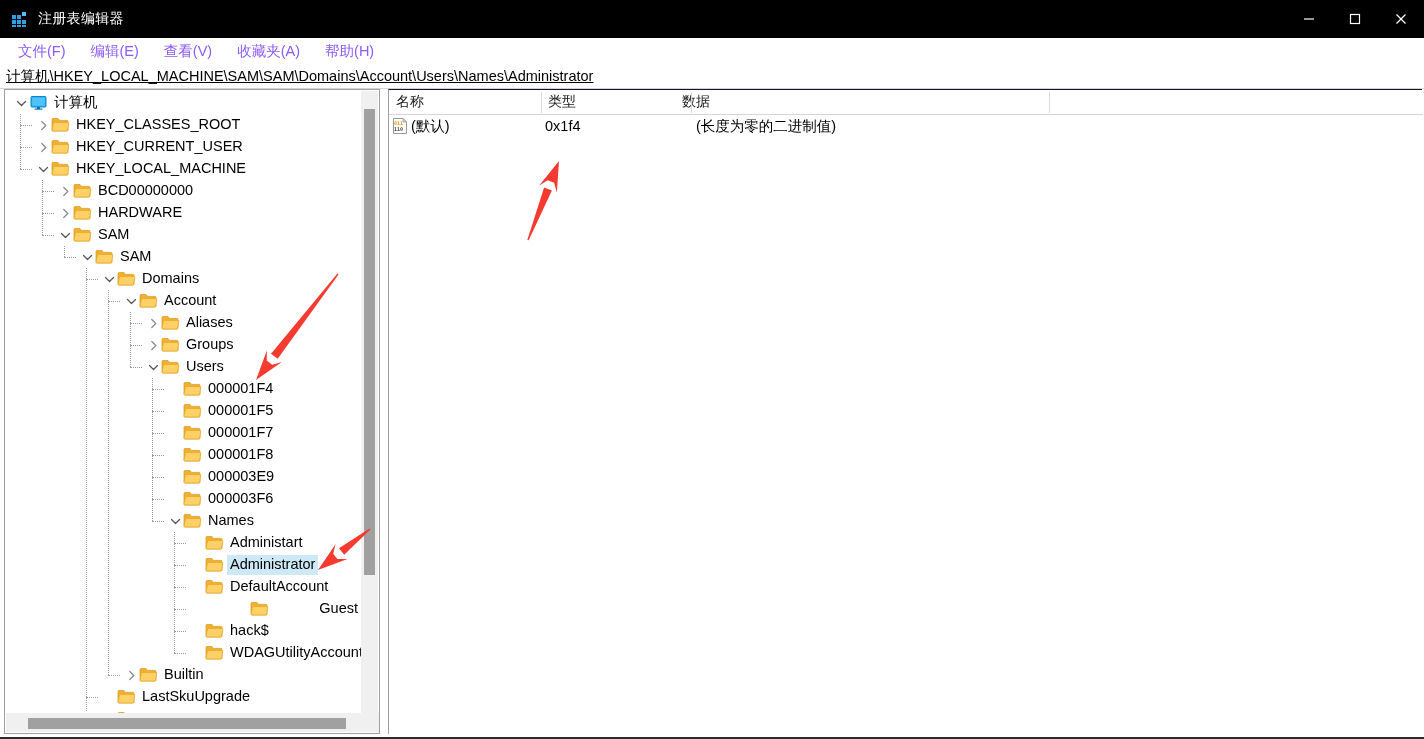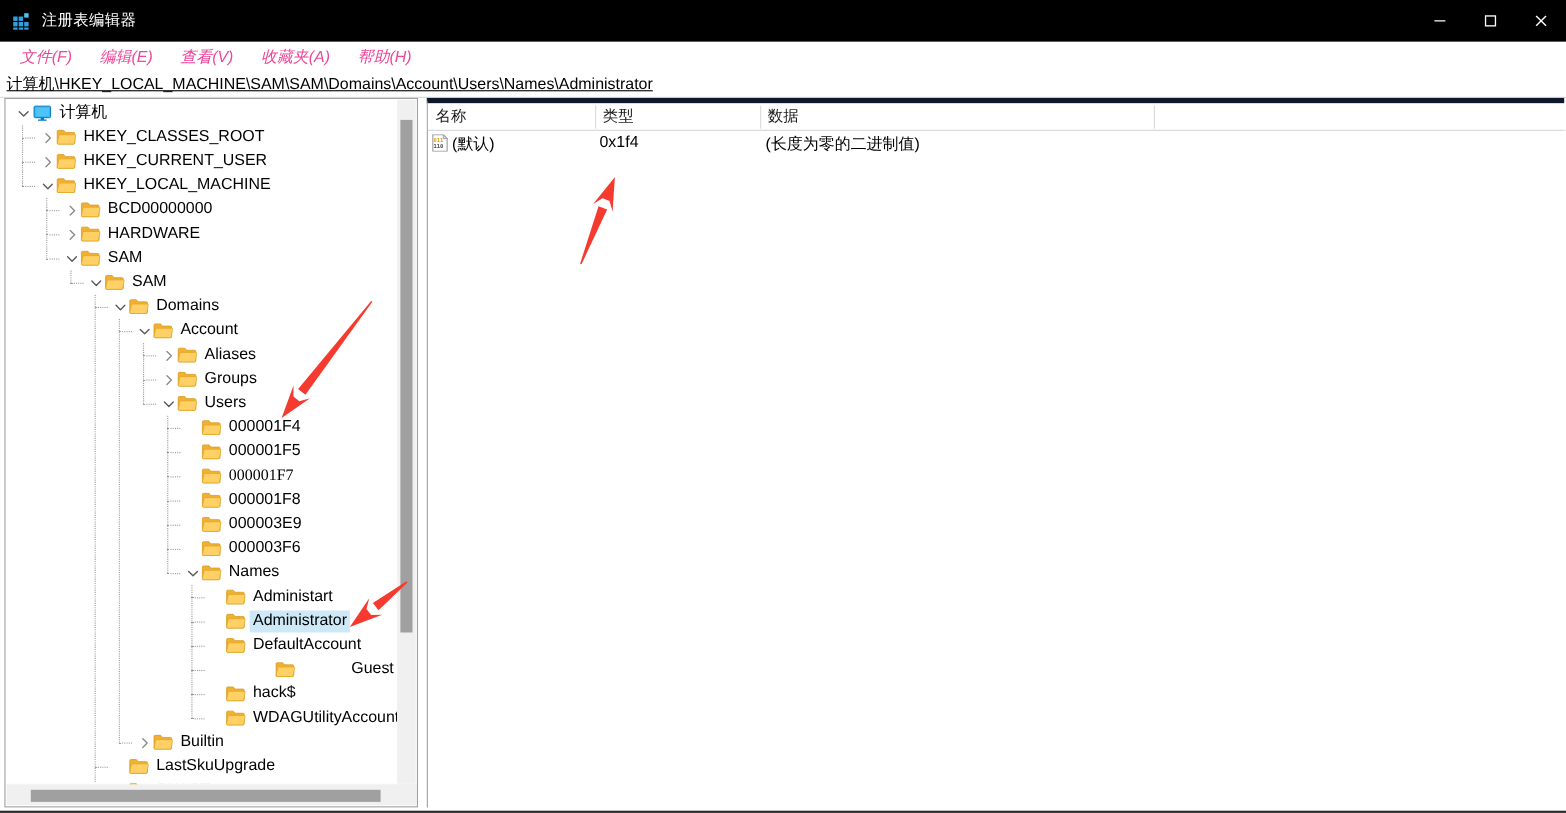--- a/index.html
+++ b/index.html
@@ -63,25 +63,24 @@
     left: 0; top: 38px;
     width: 1424px; height: 26px;
     background: #ffffff;
     display: flex;
     align-items: center;
     padding-left: 10px;
     box-sizing: border-box;
   }
   .menu-item {
     font-size: 14.5px;
-    color: #ec4899;
+    color: #8b5cf6;
     padding: 2px 8px;
     white-space: nowrap;
     margin-right: 9px;
-    font-style: italic;
   }
 
   
   #addressbar {
     position: absolute;
     left: 0; top: 64px;
     width: 1424px; height: 25px;
     background: #ffffff;
     border-bottom: 1px solid #d4d4d4;
     box-sizing: border-box;
@@ -219,21 +218,21 @@
   }
 
   
   #list-panel {
     position: absolute;
     left: 388px; top: 0px;
     width: 1034px;
     height: 645px;
     background: #ffffff;
     border-left: 1px solid #a0a0a0;
-    border-top: 5px solid #0f172a;
+    border-top: 1px solid #0f172a;
     box-sizing: border-box;
   }
   #list-header {
     position: absolute;
     left: 0; top: 0;
     width: 1034px;
     height: 25px;
     background: #ffffff;
     border-bottom: 1px solid #d6d6d6;
     box-sizing: border-box;
@@ -544,21 +543,21 @@
           <div class="elbow" style="left: 147px; top: 321px; width: 12px;"></div>
           <div class="trow" style="padding-left: 162px;">
             <span class="chev"></span>
             <span class="ficon"><svg width="20" height="16" viewBox="0 0 20 16">
                 <path d="M1 2.5 A1 1 0 0 1 2 1.5 L7 1.5 L8.6 3.4 L16 3.4 A1 1 0 0 1 17 4.4 L17 13 A1 1 0 0 1 16 14 L2 14 A1 1 0 0 1 1 13 Z" fill="#f2b033" stroke="#d79a18" stroke-width="0.7"></path>
                 <path d="M2.6 5.4 L17 5.4 A0.8 0.8 0 0 1 17.8 6.3 L16.6 13.2 A0.9 0.9 0 0 1 15.7 14 L2 14 A1 1 0 0 1 1 13 L2.6 5.4 Z" fill="#ffd066" stroke="#e1a725" stroke-width="0.7"></path>
               </svg></span>
             <span class="tlabel">000001F5</span>
           </div>
           <div class="elbow" style="left: 147px; top: 343px; width: 12px;"></div>
-          <div class="trow" style="padding-left: 162px; font-family: Liberation Serif, serif;">
+          <div class="trow" style="padding-left: 162px;">
             <span class="chev"></span>
             <span class="ficon"><svg width="20" height="16" viewBox="0 0 20 16">
                 <path d="M1 2.5 A1 1 0 0 1 2 1.5 L7 1.5 L8.6 3.4 L16 3.4 A1 1 0 0 1 17 4.4 L17 13 A1 1 0 0 1 16 14 L2 14 A1 1 0 0 1 1 13 Z" fill="#f2b033" stroke="#d79a18" stroke-width="0.7"></path>
                 <path d="M2.6 5.4 L17 5.4 A0.8 0.8 0 0 1 17.8 6.3 L16.6 13.2 A0.9 0.9 0 0 1 15.7 14 L2 14 A1 1 0 0 1 1 13 L2.6 5.4 Z" fill="#ffd066" stroke="#e1a725" stroke-width="0.7"></path>
               </svg></span>
             <span class="tlabel">000001F7</span>
           </div>
           <div class="elbow" style="left: 147px; top: 365px; width: 12px;"></div>
           <div class="trow" style="padding-left: 162px;">
             <span class="chev"></span>
@@ -697,21 +696,21 @@
 
   <div id="list-panel">
     <div id="list-header">
         <div class="col-head" style="left: 0px; width: 152px;">
           <span>名称</span>
         </div>
         <div class="col-head" style="left: 152px; width: 150px;">
           <span>类型</span>
         </div>
         <div class="col-div" style="left: 152px;"></div>
-        <div class="col-head" style="left: 302px; width: 358px;">
+        <div class="col-head" style="left: 286px; width: 358px;">
           <span>数据</span>
         </div>
         <div class="col-div" style="left: 302px;"></div>
         <div class="col-div" style="left: 660px;"></div>
       </div>
     <div id="list-rows">
         <div class="lrow">
           <div class="lcell" style="left: 3px;">
             <span class="valicon"><svg width="16" height="16" viewBox="0 0 16 16">
                 <path d="M1.5 0.5 L11 0.5 L14.5 4 L14.5 15.5 L1.5 15.5 Z" fill="#ffffff" stroke="#9a9a9a" stroke-width="1"></path>

